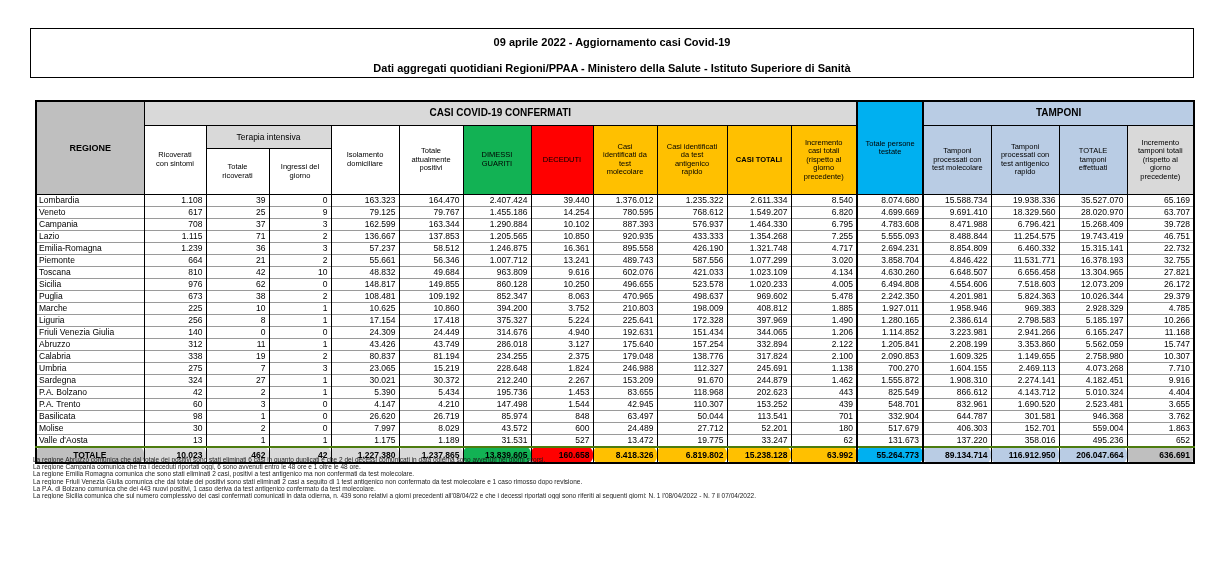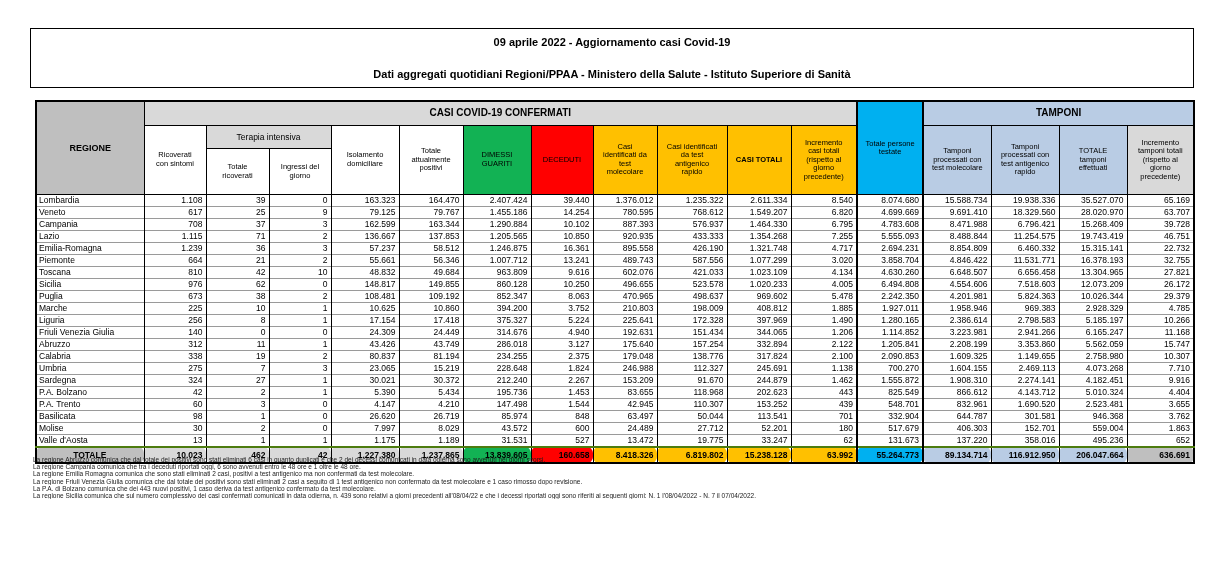--- a/index.html
+++ b/index.html
@@ -2,25 +2,25 @@
 <html style="--c-green: #12B254; --c-red: #FF0000; --c-yellow: #FFC000; --c-cyan: #00B0F0; --c-blue: #B9CCE4; --c-graydark: #BFBFBF; --c-graylight: #D9D9D9;"><head>
 <meta charset="utf-8">
 <style>
   * { box-sizing: border-box; }
   html,body { margin:0; padding:0; }
   body {
     width:1226px; height:579px; background:#ffffff; position:relative;
     font-family:"Liberation Sans", sans-serif; color:#000;
   }
   .title-box {
-    position:absolute; left:30px; top:28px; width:1164px; height:60px;
+    position:absolute; left:30px; top:28px; width:1164px; height:50px;
     border:1px solid #000; text-align:center; background:#fff;
   }
   .title-line1 { font-size:11px; font-weight:bold; margin-top:7px; }
-  .title-line2 { font-size:11px; font-weight:bold; margin-top:20px; }
+  .title-line2 { font-size:11px; font-weight:bold; margin-top:14px; }
 
   table.covid {
     position:absolute; left:35px; top:100px; width:1158px;
     border-collapse:collapse; table-layout:fixed;
     border:2px solid #000;
   }
   thead th {
     border:1px solid #000; font-weight:normal; font-size:7.5px; line-height:8.5px;
     text-align:center; vertical-align:middle; padding:7px; overflow:hidden;
     background:#fff;

